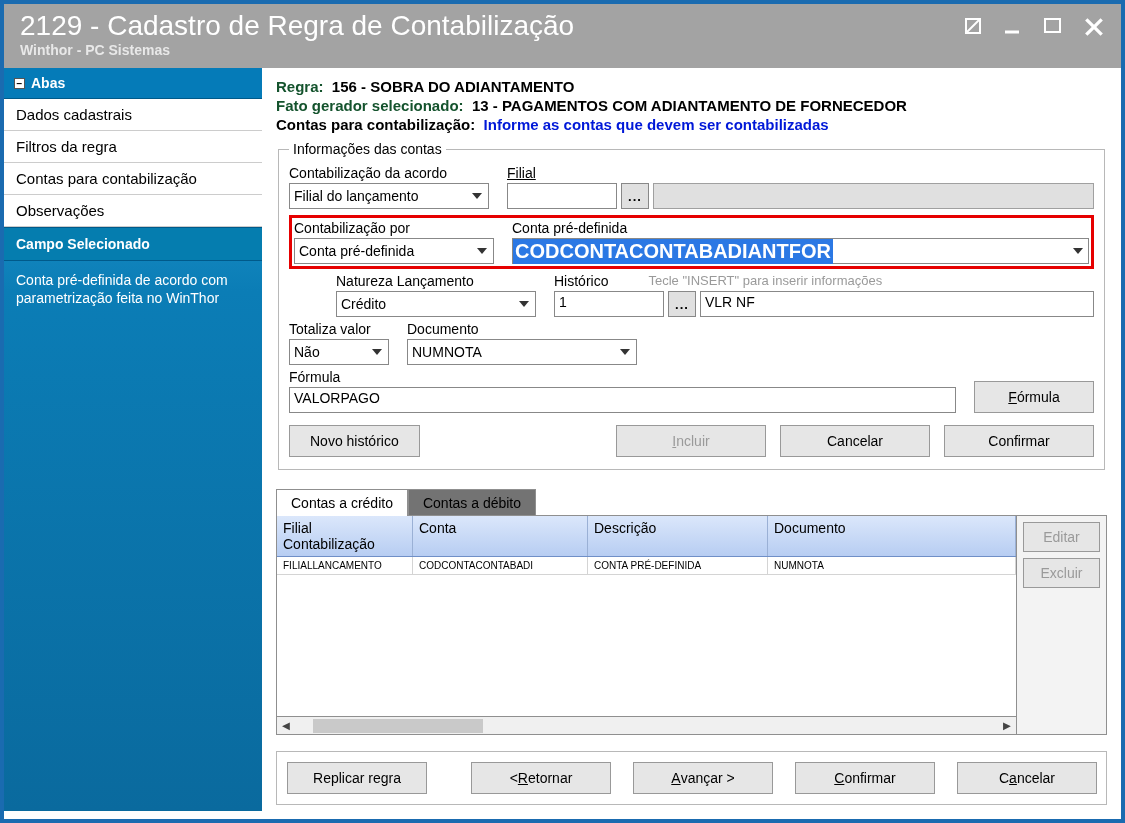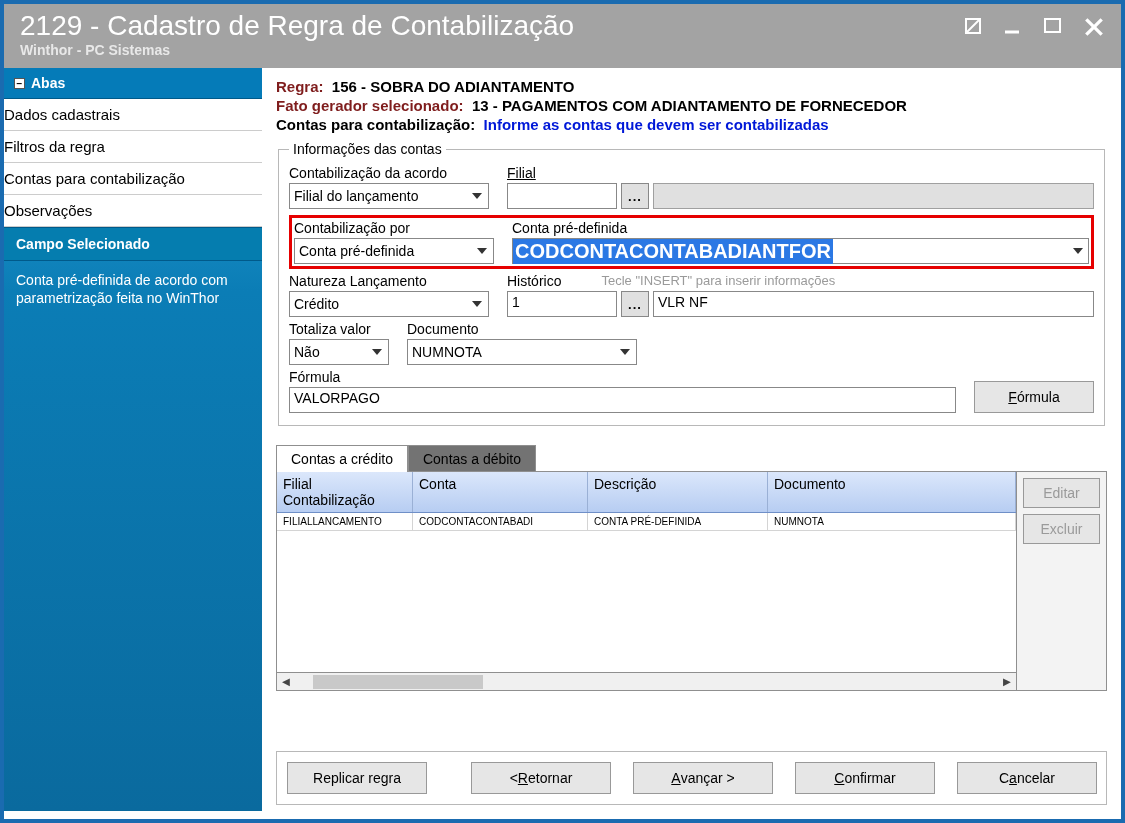--- a/index.html
+++ b/index.html
@@ -14,28 +14,28 @@
 .titlebar .controls{ position:absolute; right:18px; top:12px; display:flex; gap:20px; align-items:center; }
 .titlebar .icon{ width:20px; height:20px; }
 
 
 .body{ display:flex; height:calc(100% - 72px); }
 
 
 .sidebar{ width:258px; background:linear-gradient(to bottom,#2ca6d9,#0b7db6 30%,#0a6a9e); display:flex; flex-direction:column;}
 .sidebar-header{ background:#057bb8;color:#fff;font-size:14px;font-weight:bold;padding:7px 10px;border-bottom:1px solid #005a8a; display:flex; align-items:center; gap:6px;}
 .sidebar-header .minus{ width:11px;height:11px;background:#fff;color:#000;font-size:10px;font-weight:bold;text-align:center;line-height:10px;border:1px solid #555;}
-.sidebar-item{ background:#fff;color:#000;font-size:15px;padding:7px 0;border-bottom:1px solid #ccc; cursor:default;}
+.sidebar-item{ background:#fff;color:#000;font-size:15px;padding:7px 12px;border-bottom:1px solid #ccc; cursor:default;}
 .sidebar-campo{ background:#057daf;color:#fff;font-weight:bold;font-size:14px;padding:8px 12px;border-top:1px solid #005a8a;border-bottom:1px solid #005a8a;}
 .sidebar-desc{ color:#fff;font-size:14px;padding:10px 12px;line-height:1.3;}
 
 
 .main{ flex:1; background:#fff; padding:10px 14px 10px 14px; overflow:hidden; position:relative;}
 .info-line{ font-size:15px; font-weight:bold; margin-bottom:2px;}
-.info-line .lbl{ color:#7f1d1d; }
+.info-line .lbl{ color:#14532d; }
 .info-line .val{ color:#000; }
 .info-line .val-blue{ color:#0018d8; }
 
 fieldset.group{ border:1px solid #b8b8b8; margin-top:8px; padding:4px 10px 12px 10px; }
 fieldset.group > legend{ font-size:14px; padding:0 4px; }
 
 .label{ font-size:14px; color:#000; margin-bottom:2px; display:block; white-space:nowrap;}
 .underline{ text-decoration: underline; }
 
 .row{ display:flex; gap:18px; align-items:flex-end; margin-top:4px;}
@@ -196,21 +196,21 @@
                     <svg width="10" height="6">
                       <polygon points="0,0 10,0 5,6" fill="#333"></polygon>
                     </svg>
                   </span>
               </div>
             </div>
           </div>
         </div>
 
         <div class="row">
-          <div style="width:200px;">
+          <div style="width:200px;margin-left:47px;">
             <span class="label">Natureza Lançamento</span>
             <div class="combo">
               <span>Crédito</span>
               <span class="chev">
                   <svg width="10" height="6">
                     <polygon points="0,0 10,0 5,6" fill="#333"></polygon>
                   </svg>
                 </span>
             </div>
           </div>
@@ -256,20 +256,27 @@
           <div style="flex:1;">
             <span class="label">Fórmula</span>
             <div class="textfield" style="width:100%;">VALORPAGO</div>
           </div>
           <div class="btn" style="min-width:120px;">
               <span class="u">F</span>
               <span>órmula</span>
             </div>
         </div>
 
+        <div class="action-row">
+          <div class="btn">Novo histórico</div>
+          <div style="flex:1;"></div>
+          <div class="btn disabled" style="min-width:150px;"><span class="u">I</span>ncluir</div>
+          <div class="btn" style="min-width:150px;">Cancelar</div>
+          <div class="btn" style="min-width:150px;">Confirmar</div>
+        </div>
 
       </fieldset>
 
       <div class="tabs">
         <div class="tab active">Contas a crédito</div>
         <div class="tab inactive">Contas a débito</div>
       </div>
       <div class="table-wrap">
         <div class="grid">
           <div class="grid-head">

